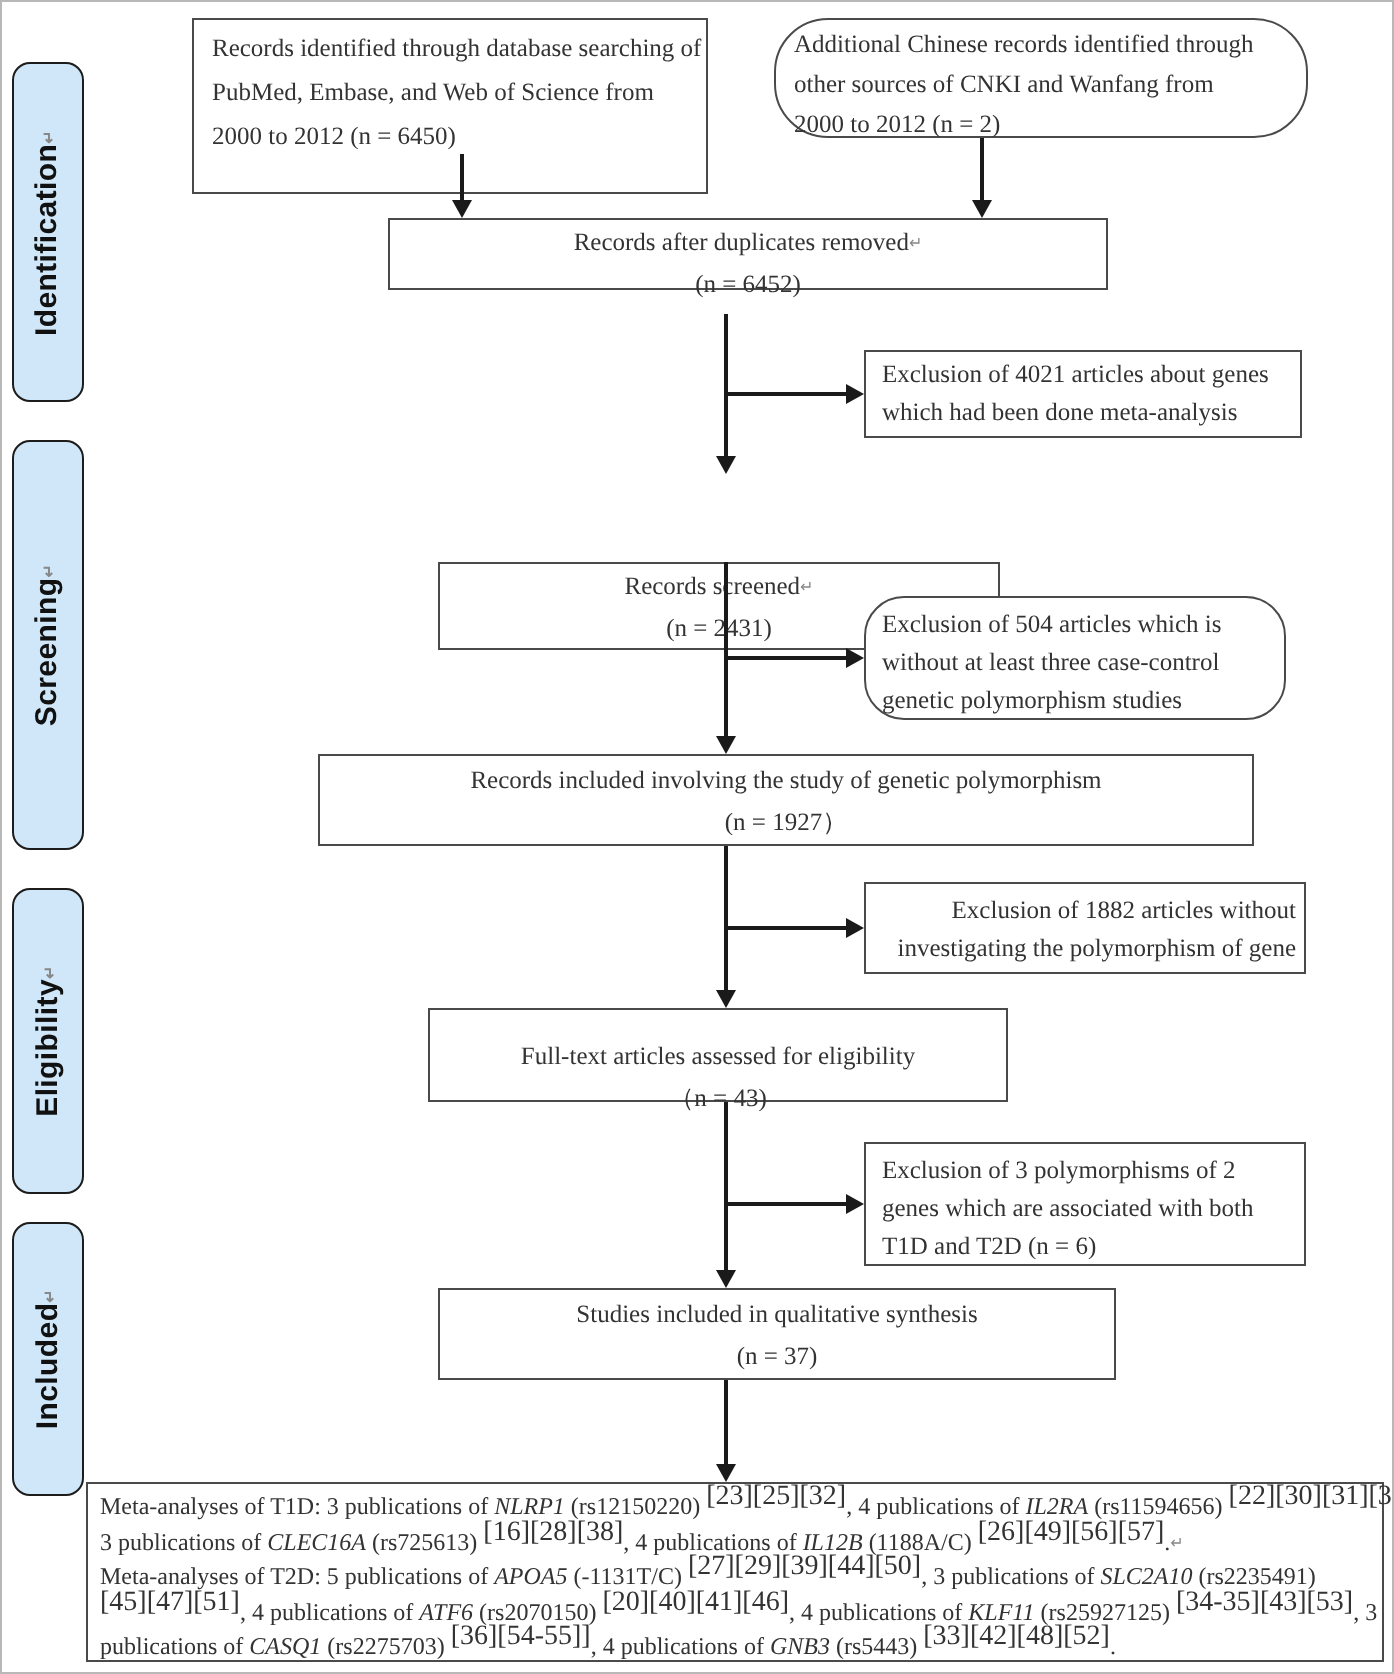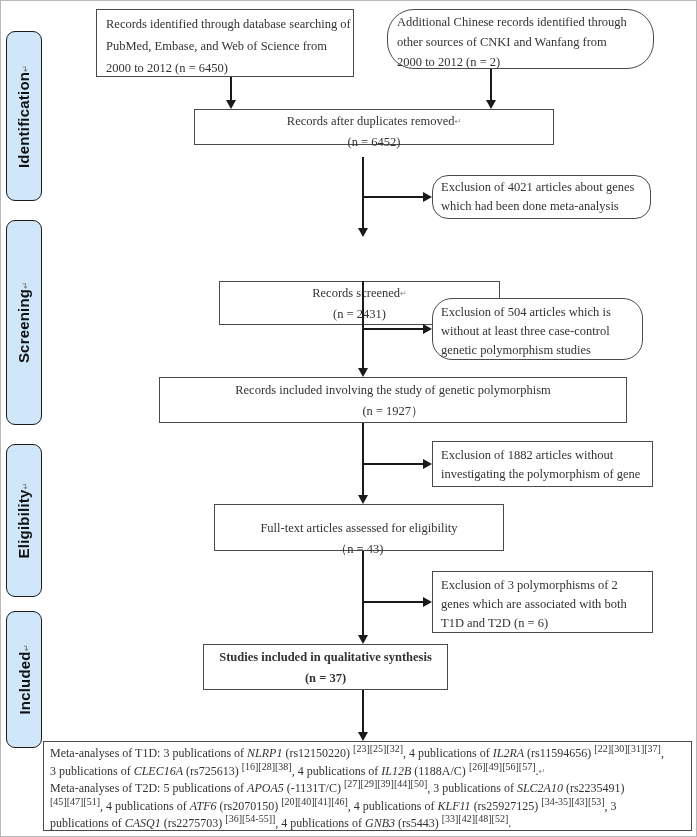--- a/index.html
+++ b/index.html
@@ -28,95 +28,95 @@
   .vline { position:absolute; width:2px; background:#1a1a1a; }
   .hline { position:absolute; height:2px; background:#1a1a1a; }
   .ah-d { position:absolute; width:0; height:0;
     border-left:5px solid transparent; border-right:5px solid transparent;
     border-top:9px solid #1a1a1a; }
   .ah-r { position:absolute; width:0; height:0;
     border-top:5px solid transparent; border-bottom:5px solid transparent;
     border-left:9px solid #1a1a1a; }
   .ret { font-size:8px; color:#888; vertical-align:1px; }
   .sum .bline { font-size:12px; line-height:17.5px; }
-  .sum sup { font-size:10px; line-height:0;margin-top:39px; }
+  .sum sup { font-size:14px; line-height:0;margin-top:39px; }
   .sum .it { font-style:italic; }
 </style>
 </head>
 <body>
 
 <div class="canvas">
 
   <div class="stage" style="top:30px;height:170px;">
     <div class="stage-label"><span>Identification</span><span class="ret">↵</span></div>
   </div>
   <div class="stage" style="top:219px;height:205px;">
     <div class="stage-label"><span>Screening</span><span class="ret">↵</span></div>
   </div>
   <div class="stage" style="top:443px;height:153px;">
     <div class="stage-label"><span>Eligibility</span><span class="ret">↵</span></div>
   </div>
   <div class="stage" style="top:610px;height:137px;">
     <div class="stage-label"><span>Included</span><span class="ret">↵</span></div>
   </div>
 
-  <div class="box" style="left:95px;top:8px;width:258px;height:68px;padding:3px 4px 0 9px;">
+  <div class="box" style="left:95px;top:8px;width:258px;height:88px;padding:3px 4px 0 9px;">
     <div class="bline" style="line-height:22px;">Records identified through database searching of</div>
     <div class="bline" style="line-height:22px;">PubMed, Embase, and Web of Science from</div>
     <div class="bline" style="line-height:22px;">2000 to 2012 (n = 6450)</div>
   </div>
   <div class="box" style="left:386px;top:8px;width:267px;height:60px;padding:2px 4px 0 9px;border-radius:27px;">
     <div class="bline" style="line-height:20px;">Additional Chinese records identified through</div>
     <div class="bline" style="line-height:20px;">other sources of CNKI and Wanfang from</div>
     <div class="bline" style="line-height:20px;">2000 to 2012 (n = 2)</div>
   </div>
 
   <div class="box" style="left:193px;top:108px;width:360px;height:36px;padding-top:1px;">
     <div class="bline c"><span>Records after duplicates removed</span><span class="ret">↵</span></div>
     <div class="bline c">(n = 6452)</div>
   </div>
 
-  <div class="box excl" style="left:431px;top:174px;width:219px;height:44px;padding:2px 4px 0 8px;border-radius:16px;">
+  <div class="box excl" style="left:431px;top:174px;width:219px;height:44px;padding:2px 4px 0 8px;">
     <div class="bline">Exclusion of 4021 articles about genes</div>
     <div class="bline">which had been done meta-analysis</div>
   </div>
 
   <div class="box" style="left:218px;top:236px;width:281px;height:44px;padding-top:1px;margin-top:44px;">
     <div class="bline c"><span>Records screened</span><span class="ret">↵</span></div>
     <div class="bline c">(n = 2431)</div>
   </div>
 
   <div class="box excl" style="left:431px;top:297px;width:211px;height:62px;padding:4px 4px 0 8px;border-radius:20px;">
     <div class="bline">Exclusion of 504 articles which is</div>
     <div class="bline">without at least three case-control</div>
     <div class="bline">genetic polymorphism studies</div>
   </div>
 
   <div class="box" style="left:158px;top:376px;width:468px;height:46px;padding-top:2px;">
     <div class="bline c">Records included involving the study of genetic polymorphism</div>
     <div class="bline c">(n = 1927）</div>
   </div>
 
-  <div class="box excl" style="left:431px;top:440px;width:221px;height:46px;padding:4px 4px 0 8px;">
+  <div class="box excl" style="left:431px;top:440px;width:221px;height:46px;padding:4px 4px 0 8px;text-align:right;">
     <div class="bline">Exclusion of 1882 articles without</div>
     <div class="bline">investigating the polymorphism of gene</div>
   </div>
 
   <div class="box" style="left:213px;top:503px;width:290px;height:47px;padding-top:13px;">
     <div class="bline c">Full-text articles assessed for eligibility</div>
     <div class="bline c">（n = 43)</div>
   </div>
 
   <div class="box excl" style="left:431px;top:570px;width:221px;height:62px;padding:4px 4px 0 8px;">
     <div class="bline">Exclusion of 3 polymorphisms of 2</div>
     <div class="bline">genes which are associated with both</div>
     <div class="bline">T1D and T2D (n = 6)</div>
   </div>
 
-  <div class="box" style="left:202px;top:643px;width:245px;height:46px;padding-top:2px;font-weight:bold;">
+  <div class="box" style="left:218px;top:643px;width:339px;height:46px;padding-top:2px;">
     <div class="bline c">Studies included in qualitative synthesis</div>
     <div class="bline c">(n = 37)</div>
   </div>
 
   <div class="box sum" style="left:42px;top:740px;width:649px;height:90px;padding:3px 2px 0 6px;">
     <div class="bline"><span>Meta-analyses of T1D: 3 publications of </span><span class="it">NLRP1</span><span> (rs12150220) </span><sup>[23][25][32]</sup><span>, 4 publications of </span><span class="it">IL2RA</span><span> (rs11594656) </span><sup>[22][30][31][37]</sup><span>,</span></div>
     <div class="bline"><span>3 publications of </span><span class="it">CLEC16A</span><span> (rs725613) </span><sup>[16][28][38]</sup><span>, 4 publications of </span><span class="it">IL12B</span><span> (1188A/C) </span><sup>[26][49][56][57]</sup><span>.</span><span class="ret">↵</span></div>
     <div class="bline"><span>Meta-analyses of T2D: 5 publications of </span><span class="it">APOA5</span><span> (-1131T/C) </span><sup>[27][29][39][44][50]</sup><span>, 3 publications of </span><span class="it">SLC2A10</span><span> (rs2235491)</span></div>
     <div class="bline"><sup>[45][47][51]</sup><span>, 4 publications of </span><span class="it">ATF6</span><span> (rs2070150) </span><sup>[20][40][41][46]</sup><span>, 4 publications of </span><span class="it">KLF11</span><span> (rs25927125) </span><sup>[34-35][43][53]</sup><span>, 3</span></div>
     <div class="bline"><span>publications of </span><span class="it">CASQ1</span><span> (rs2275703) </span><sup>[36][54-55]]</sup><span>, 4 publications of </span><span class="it">GNB3</span><span> (rs5443) </span><sup>[33][42][48][52]</sup><span>.</span></div>

